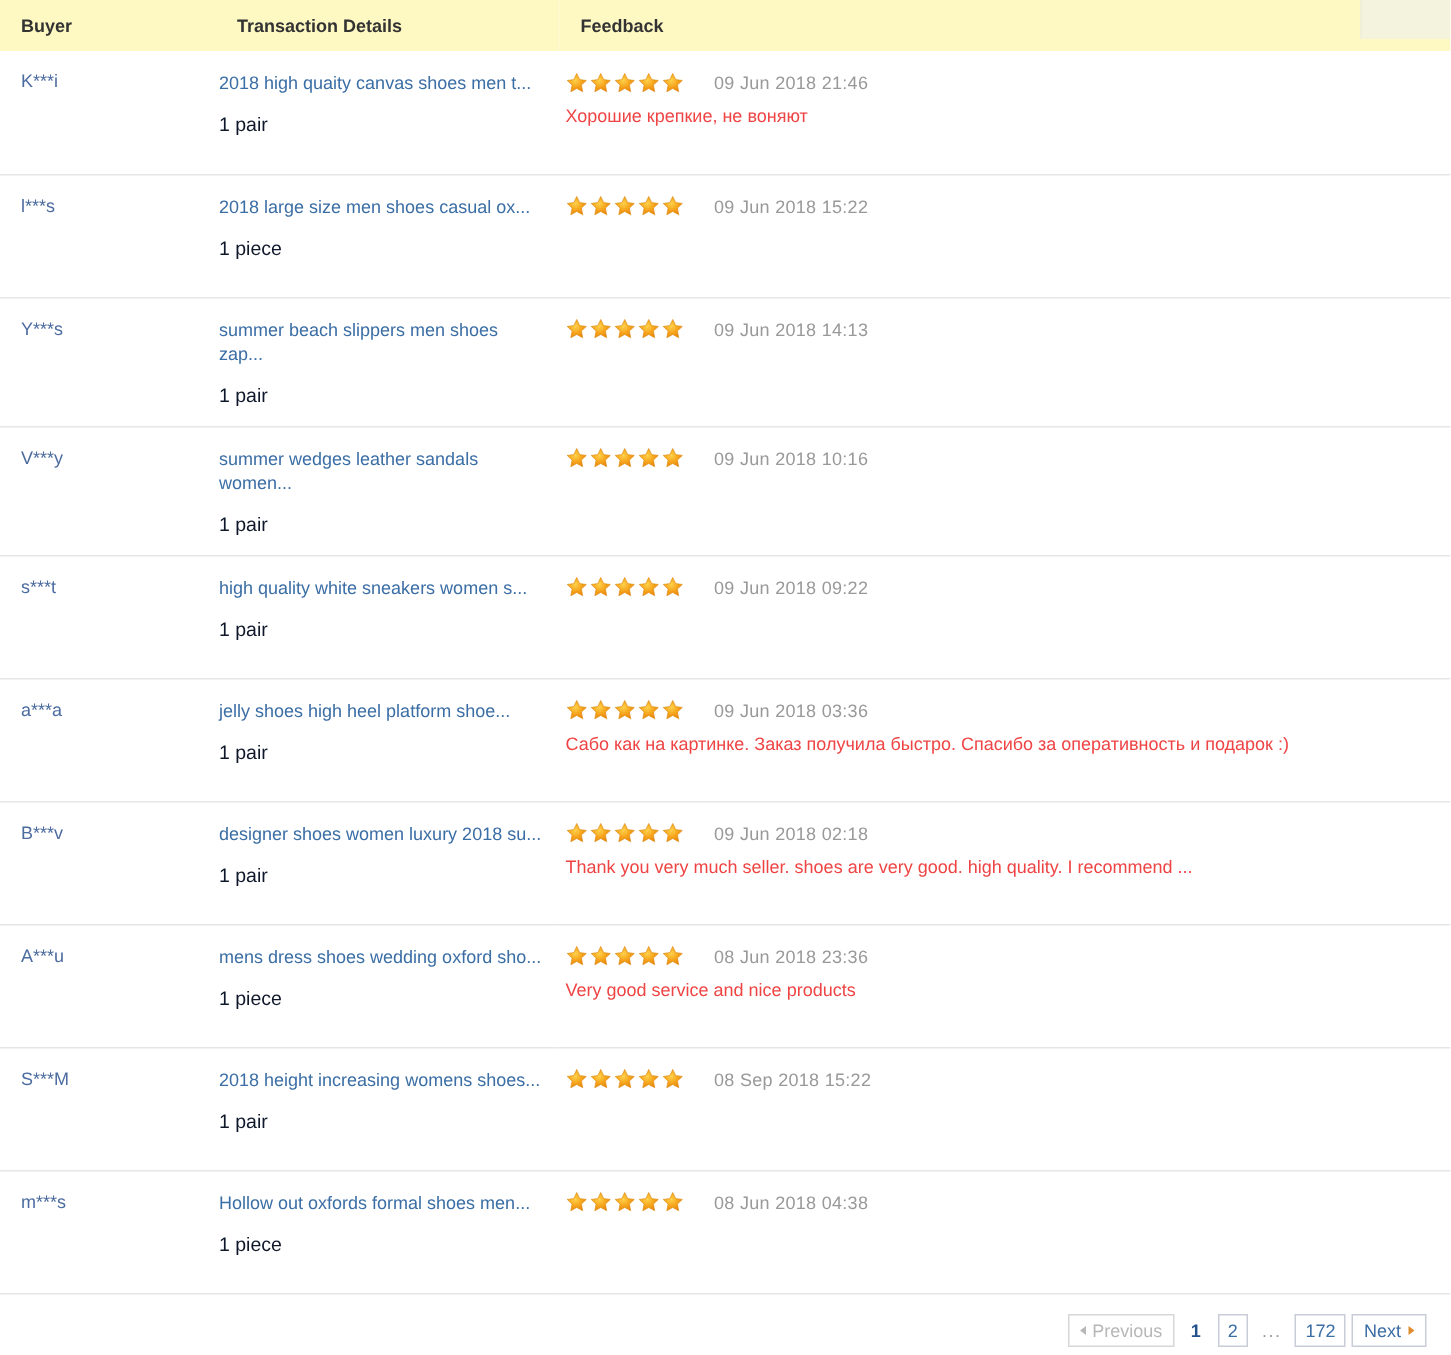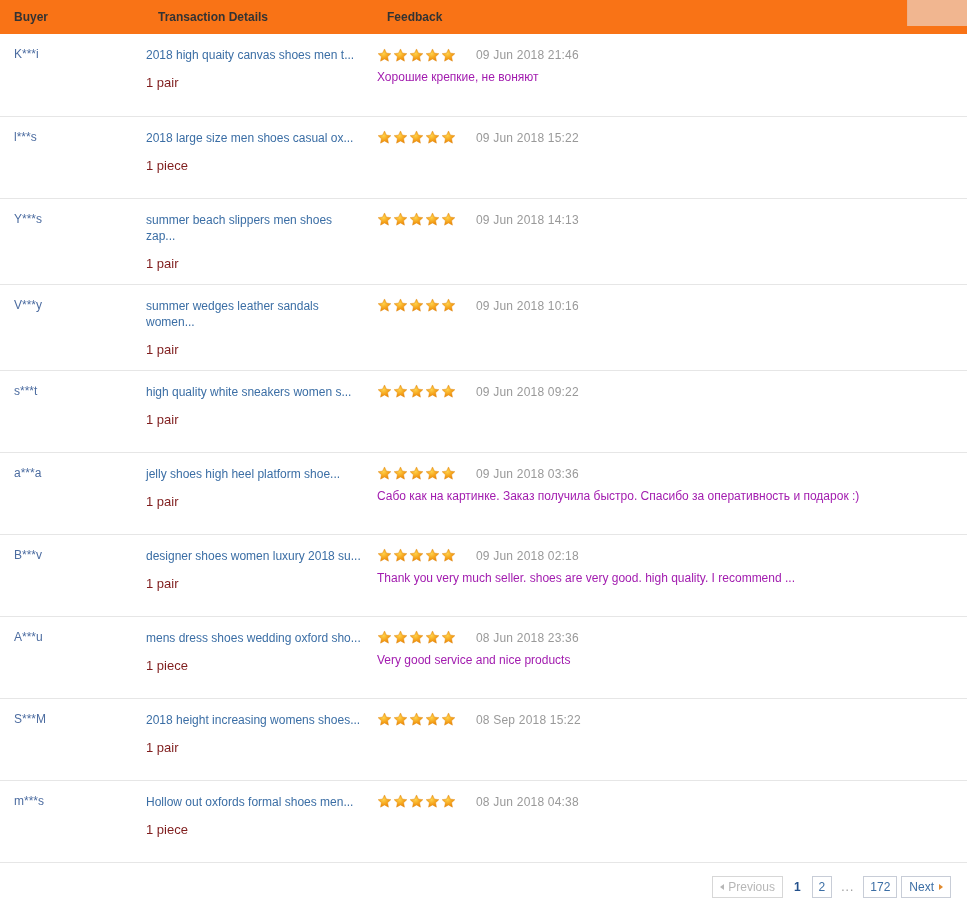--- a/index.html
+++ b/index.html
@@ -26,21 +26,21 @@
     opacity: .55;
   }
 
   
   .fb-table {
     width: 967px;
     border-collapse: collapse;
     table-layout: fixed;
   }
   .fb-table thead th {
-    background: #f97316;
+    background: #fef9c3;
     height: 34px;
     font-size: 12px;
     font-weight: bold;
     color: #333333;
     text-align: left;
     vertical-align: middle;
     padding: 0 0 0 14px;
     border: 0;
   }
   .col-buyer   { width: 144px; }
@@ -72,21 +72,21 @@
     color: #3b6ea5;
     line-height: 16px;
     text-decoration: none;
     max-width: 215px;
     cursor: pointer;
   }
 
   .qty {
     margin-top: 12px;
     font-size: 13px;
-    color: #7f1d1d;
+    color: #0f172a;
     line-height: 16px;
   }
 
   
   .rating-row {
     display: flex;
     align-items: center;
     gap: 20px;
     height: 16px;
   }
@@ -100,21 +100,21 @@
   .fb-date {
     font-size: 12px;
     color: #999999;
     letter-spacing: .2px;
     white-space: nowrap;
   }
 
   .fb-text {
     margin-top: 6px;
     font-size: 12px;
-    color: #a21caf;
+    color: #ef4444;
     line-height: 17px;
   }
 
   
   .pager-wrap {
     width: 967px;
     padding: 13px 16px 0 0;
     display: flex;
     justify-content: flex-end;
   }

